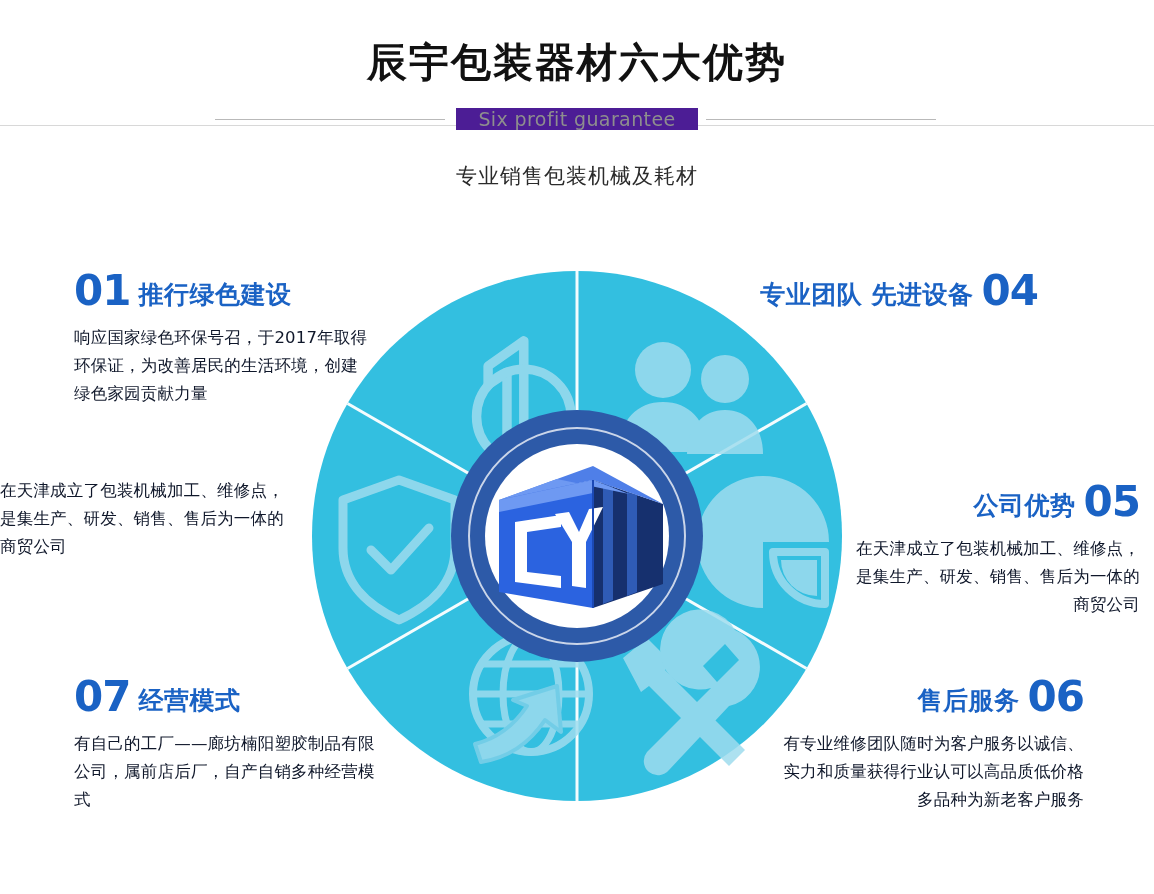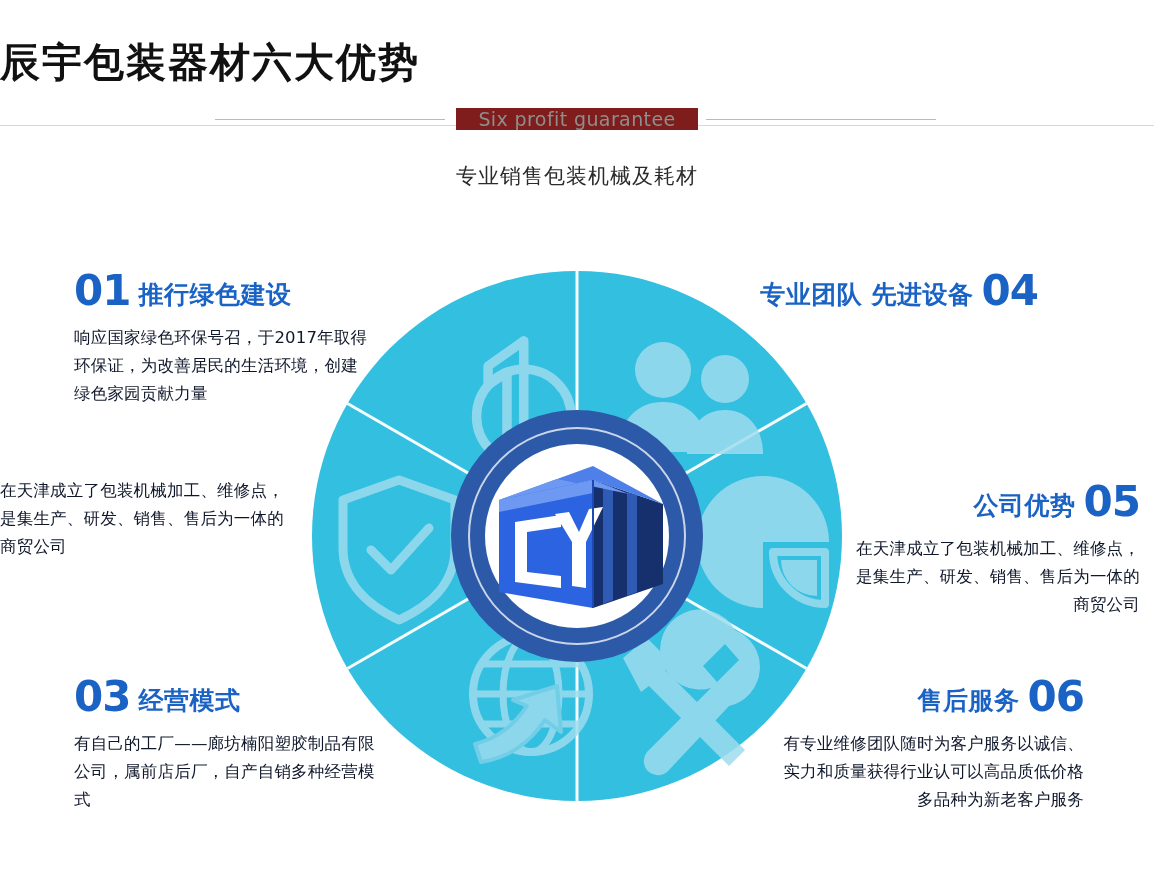--- a/index.html
+++ b/index.html
@@ -21,21 +21,21 @@
     position: absolute;
     top: 0; left: 0;
     width: 1154px;
     height: 200px;
   }
   .main-title {
     position: absolute;
     top: 36px;
     left: 0;
     width: 1154px;
-    text-align: left;
+    text-align: center;
     font-size: 40px;
     font-weight: bold;
     color: #111111;
     letter-spacing: 2px;
     line-height: 52px;
   }
   .divider-wrap {
     position: absolute;
     top: 108px;
     left: 0;
@@ -71,21 +71,21 @@
     top: 0px;
     left: 0;
     width: 1154px;
     text-align: center;
     font-size: 19px;
     color: #8e8e8e;
     background: transparent;
     letter-spacing: 0.4px;
   }
   .subtitle-en span {
-    background: #7f1d1d;
+    background: #4c1d95;
     padding: 0 22px;
   }
   .subtitle-cn {
     position: absolute;
     top: 155px;
     left: 0;
     width: 1154px;
     text-align: center;
     font-size: 21px;
     color: #2b2b2b;
@@ -257,21 +257,21 @@
   </div>
   <div class="feat-body">响应国家绿色环保号召，于2017年取得环保证，为改善居民的生活环境，创建绿色家园贡献力量</div>
 </div>
 
 <div class="feat left" id="feat-02">
   <div class="feat-body">在天津成立了包装机械加工、维修点，是集生产、研发、销售、售后为一体的商贸公司</div>
 </div>
 
 <div class="feat left" id="feat-03">
   <div class="feat-head">
-    <span class="feat-num">03</span><span class="gap-s"></span><span class="feat-label">经营模式</span>
+    <span class="feat-num">07</span><span class="gap-s"></span><span class="feat-label">经营模式</span>
   </div>
   <div class="feat-body">有自己的工厂——廊坊楠阳塑胶制品有限公司，属前店后厂，自产自销多种经营模式</div>
 </div>
 
 <div class="feat right" id="feat-04">
   <div class="feat-head">
     <span class="feat-label">专业团队 先进设备</span><span class="gap-s"></span><span class="feat-num">04</span>
   </div>
 </div>
 

